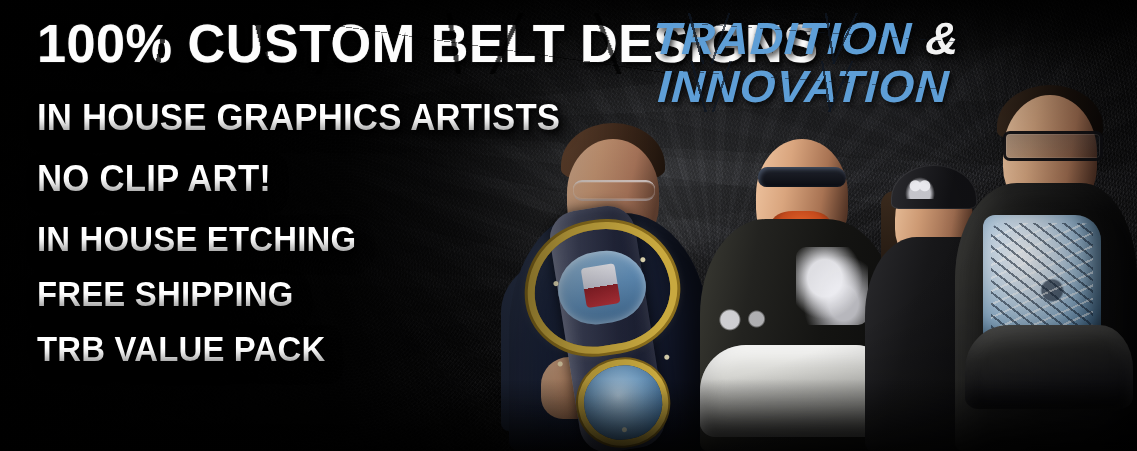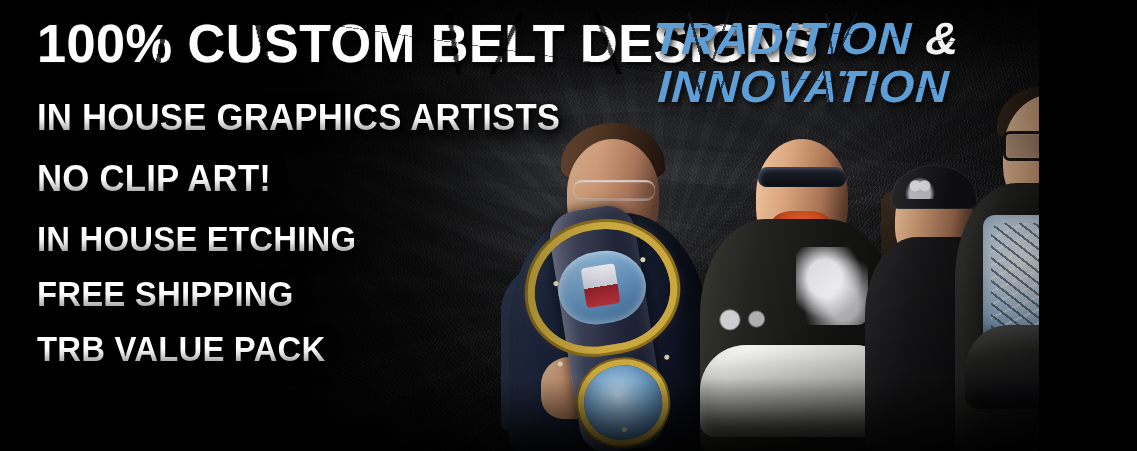--- a/index.html
+++ b/index.html
@@ -3,21 +3,21 @@
 <meta charset="utf-8">
 <title>Custom Belt Designs Banner</title>
 <style>
   html, body {
     margin: 0;
     padding: 0;
     background: #000;
   }
   .banner {
     position: relative;
-    width: 1039px;
+    width: 1137px;
     height: 451px;
     overflow: hidden;
     background: #7f1d1d;
     font-family: "Liberation Sans", sans-serif;
   }
 
   
   .wall {
     position: absolute;
     inset: 0;

